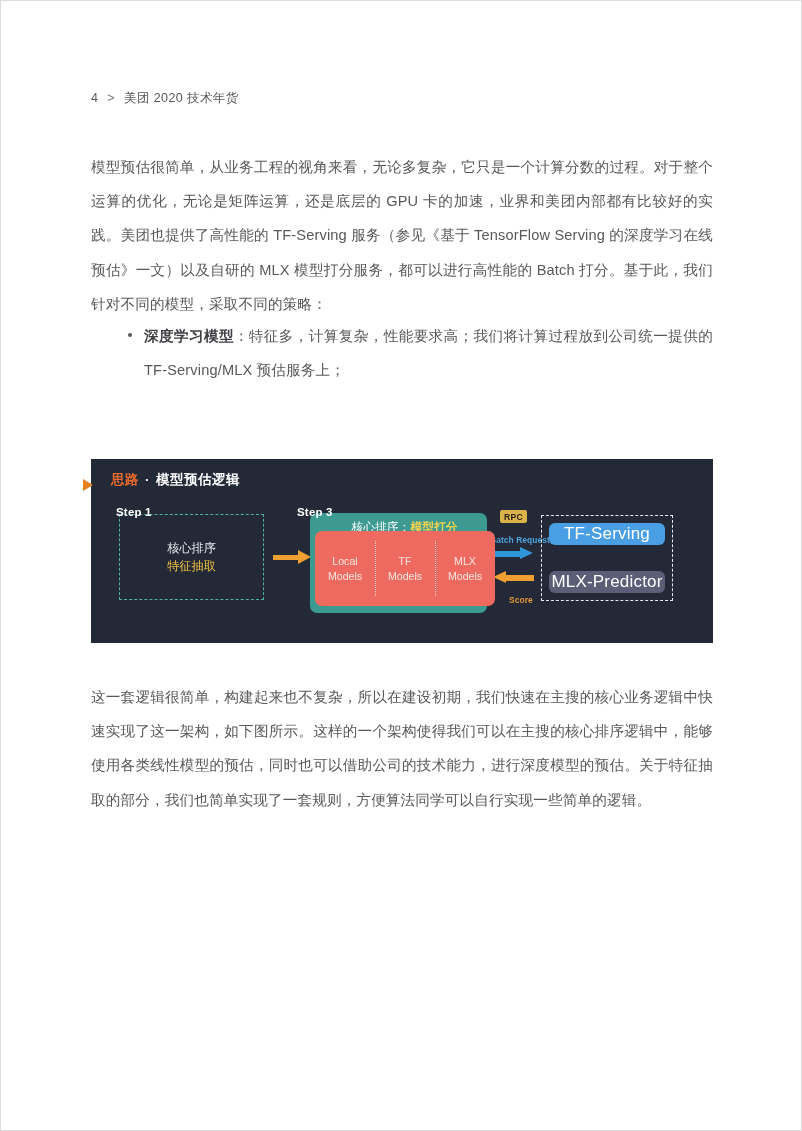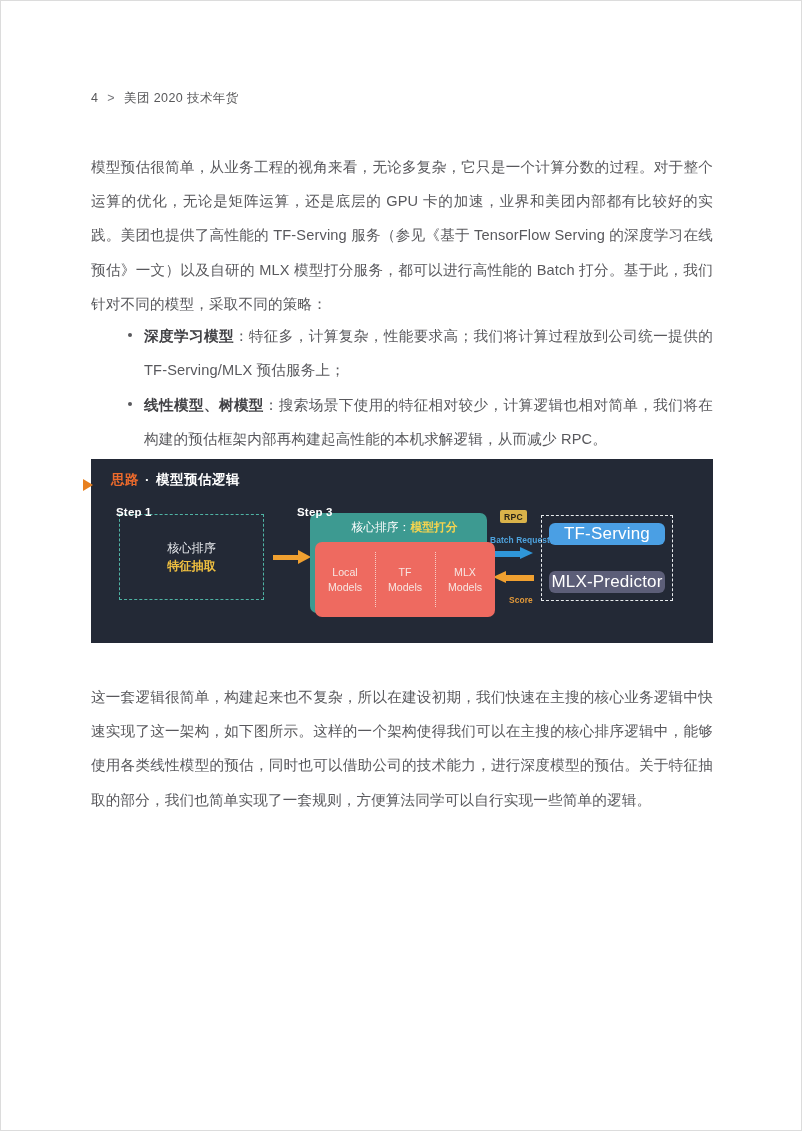--- a/index.html
+++ b/index.html
@@ -151,21 +151,21 @@
     height: 86px;
     border: 1.6px dashed #4fb3a4;
     box-sizing: border-box;
     display: flex;
     flex-direction: column;
     align-items: center;
     justify-content: center;
     line-height: 18px;
   }
   .step1-box .l1 { color: #e6e8ec; font-size: 12.2px; }
-  .step1-box .l2 { color: #f0c040; font-size: 12.2px; font-weight: bold; }
+  .step1-box .l2 { color: #f0c040; font-size: 12.2px; font-weight: normal; }
 
   
   .arrow-main {
     position: absolute;
     left: 182px;
     top: 47px;
     width: 40px;
     height: 14px;
   }
   .arrow-main .shaft {
@@ -209,21 +209,21 @@
     top: 7px;
     text-align: center;
     font-size: 11.8px;
     white-space: nowrap;
   }
   .step2-panel .s2title .t-a { color: #ffffff; }
   .step2-panel .s2title .t-b { color: #f5d44f; font-weight: bold; }
   .models-box {
     position: absolute;
     left: 224px;
-    top: 39px;
+    top: 28px;
     width: 180px;
     height: 75px;
     background: #ee6a60;
     border-radius: 7px;
     display: flex;
     z-index: 2;
   }
   .models-box .mcell {
     flex: 1;
     display: flex;
@@ -357,23 +357,20 @@
 
   <div class="runhead">
     <span class="rh-num">4</span><span class="rh-sep">&gt;</span><span class="rh-title">美团 2020 技术年货</span>
   </div>
 
   <p class="para" id="para1">模型预估很简单，从业务工程的视角来看，无论多复杂，它只是一个计算分数的过程。对于整个运算的优化，无论是矩阵运算，还是底层的 GPU 卡的加速，业界和美团内部都有比较好的实践。美团也提供了高性能的 TF-Serving 服务（参见《基于 TensorFlow Serving 的深度学习在线预估》一文）以及自研的 MLX 模型打分服务，都可以进行高性能的 Batch 打分。基于此，我们针对不同的模型，采取不同的策略：</p>
 
   <div class="bullets">
     <div class="bullet">
       <span class="dot"></span><b>深度学习模型</b><span>：特征多，计算复杂，性能要求高；我们将计算过程放到公司统一提供的 TF-Serving/MLX 预估服务上；</span>
-    </div>
-    <div class="bullet">
-      <span class="dot"></span><b>线性模型、树模型</b><span>：搜索场景下使用的特征相对较少，计算逻辑也相对简单，我们将在构建的预估框架内部再构建起高性能的本机求解逻辑，从而减少 RPC。</span>
     </div>
   </div>
 
   <div class="figure-wrap">
     <div class="fig-marker"></div>
     <div class="figure">
 
       <div class="fig-title">
         <span class="ft-a">思路</span><span class="ft-dot">·</span><span class="ft-b">模型预估逻辑</span>
       </div>

